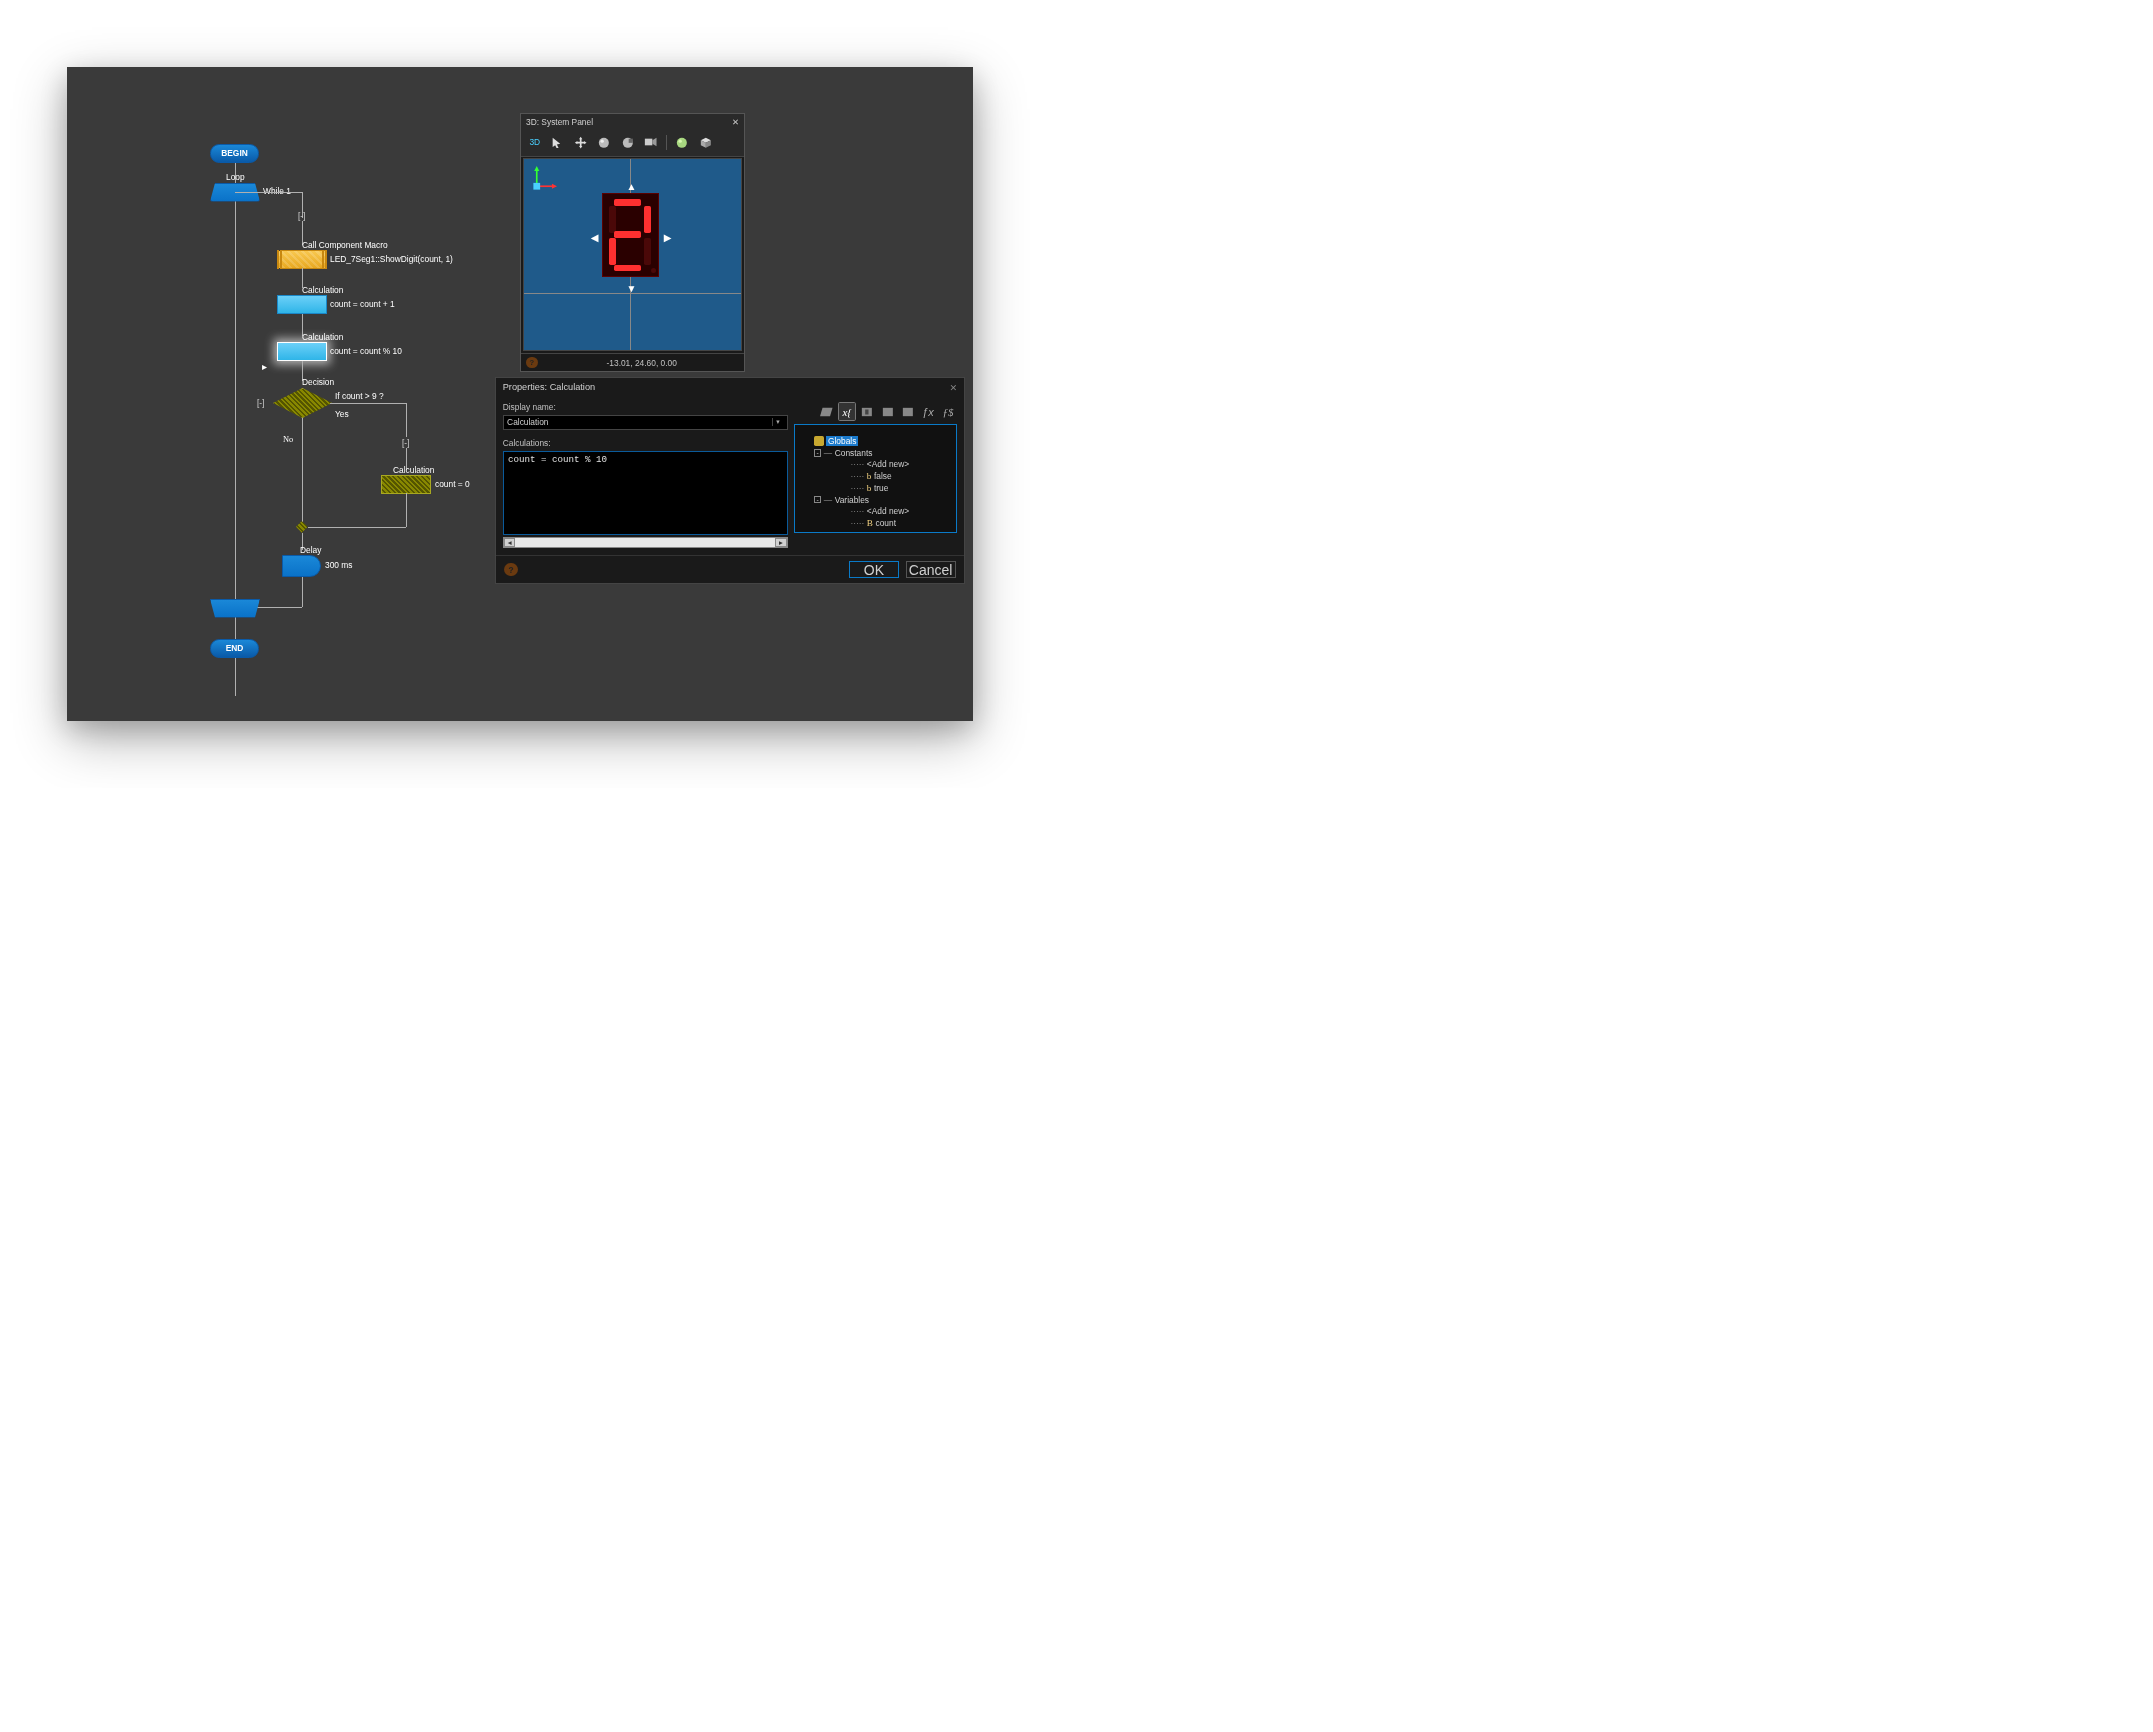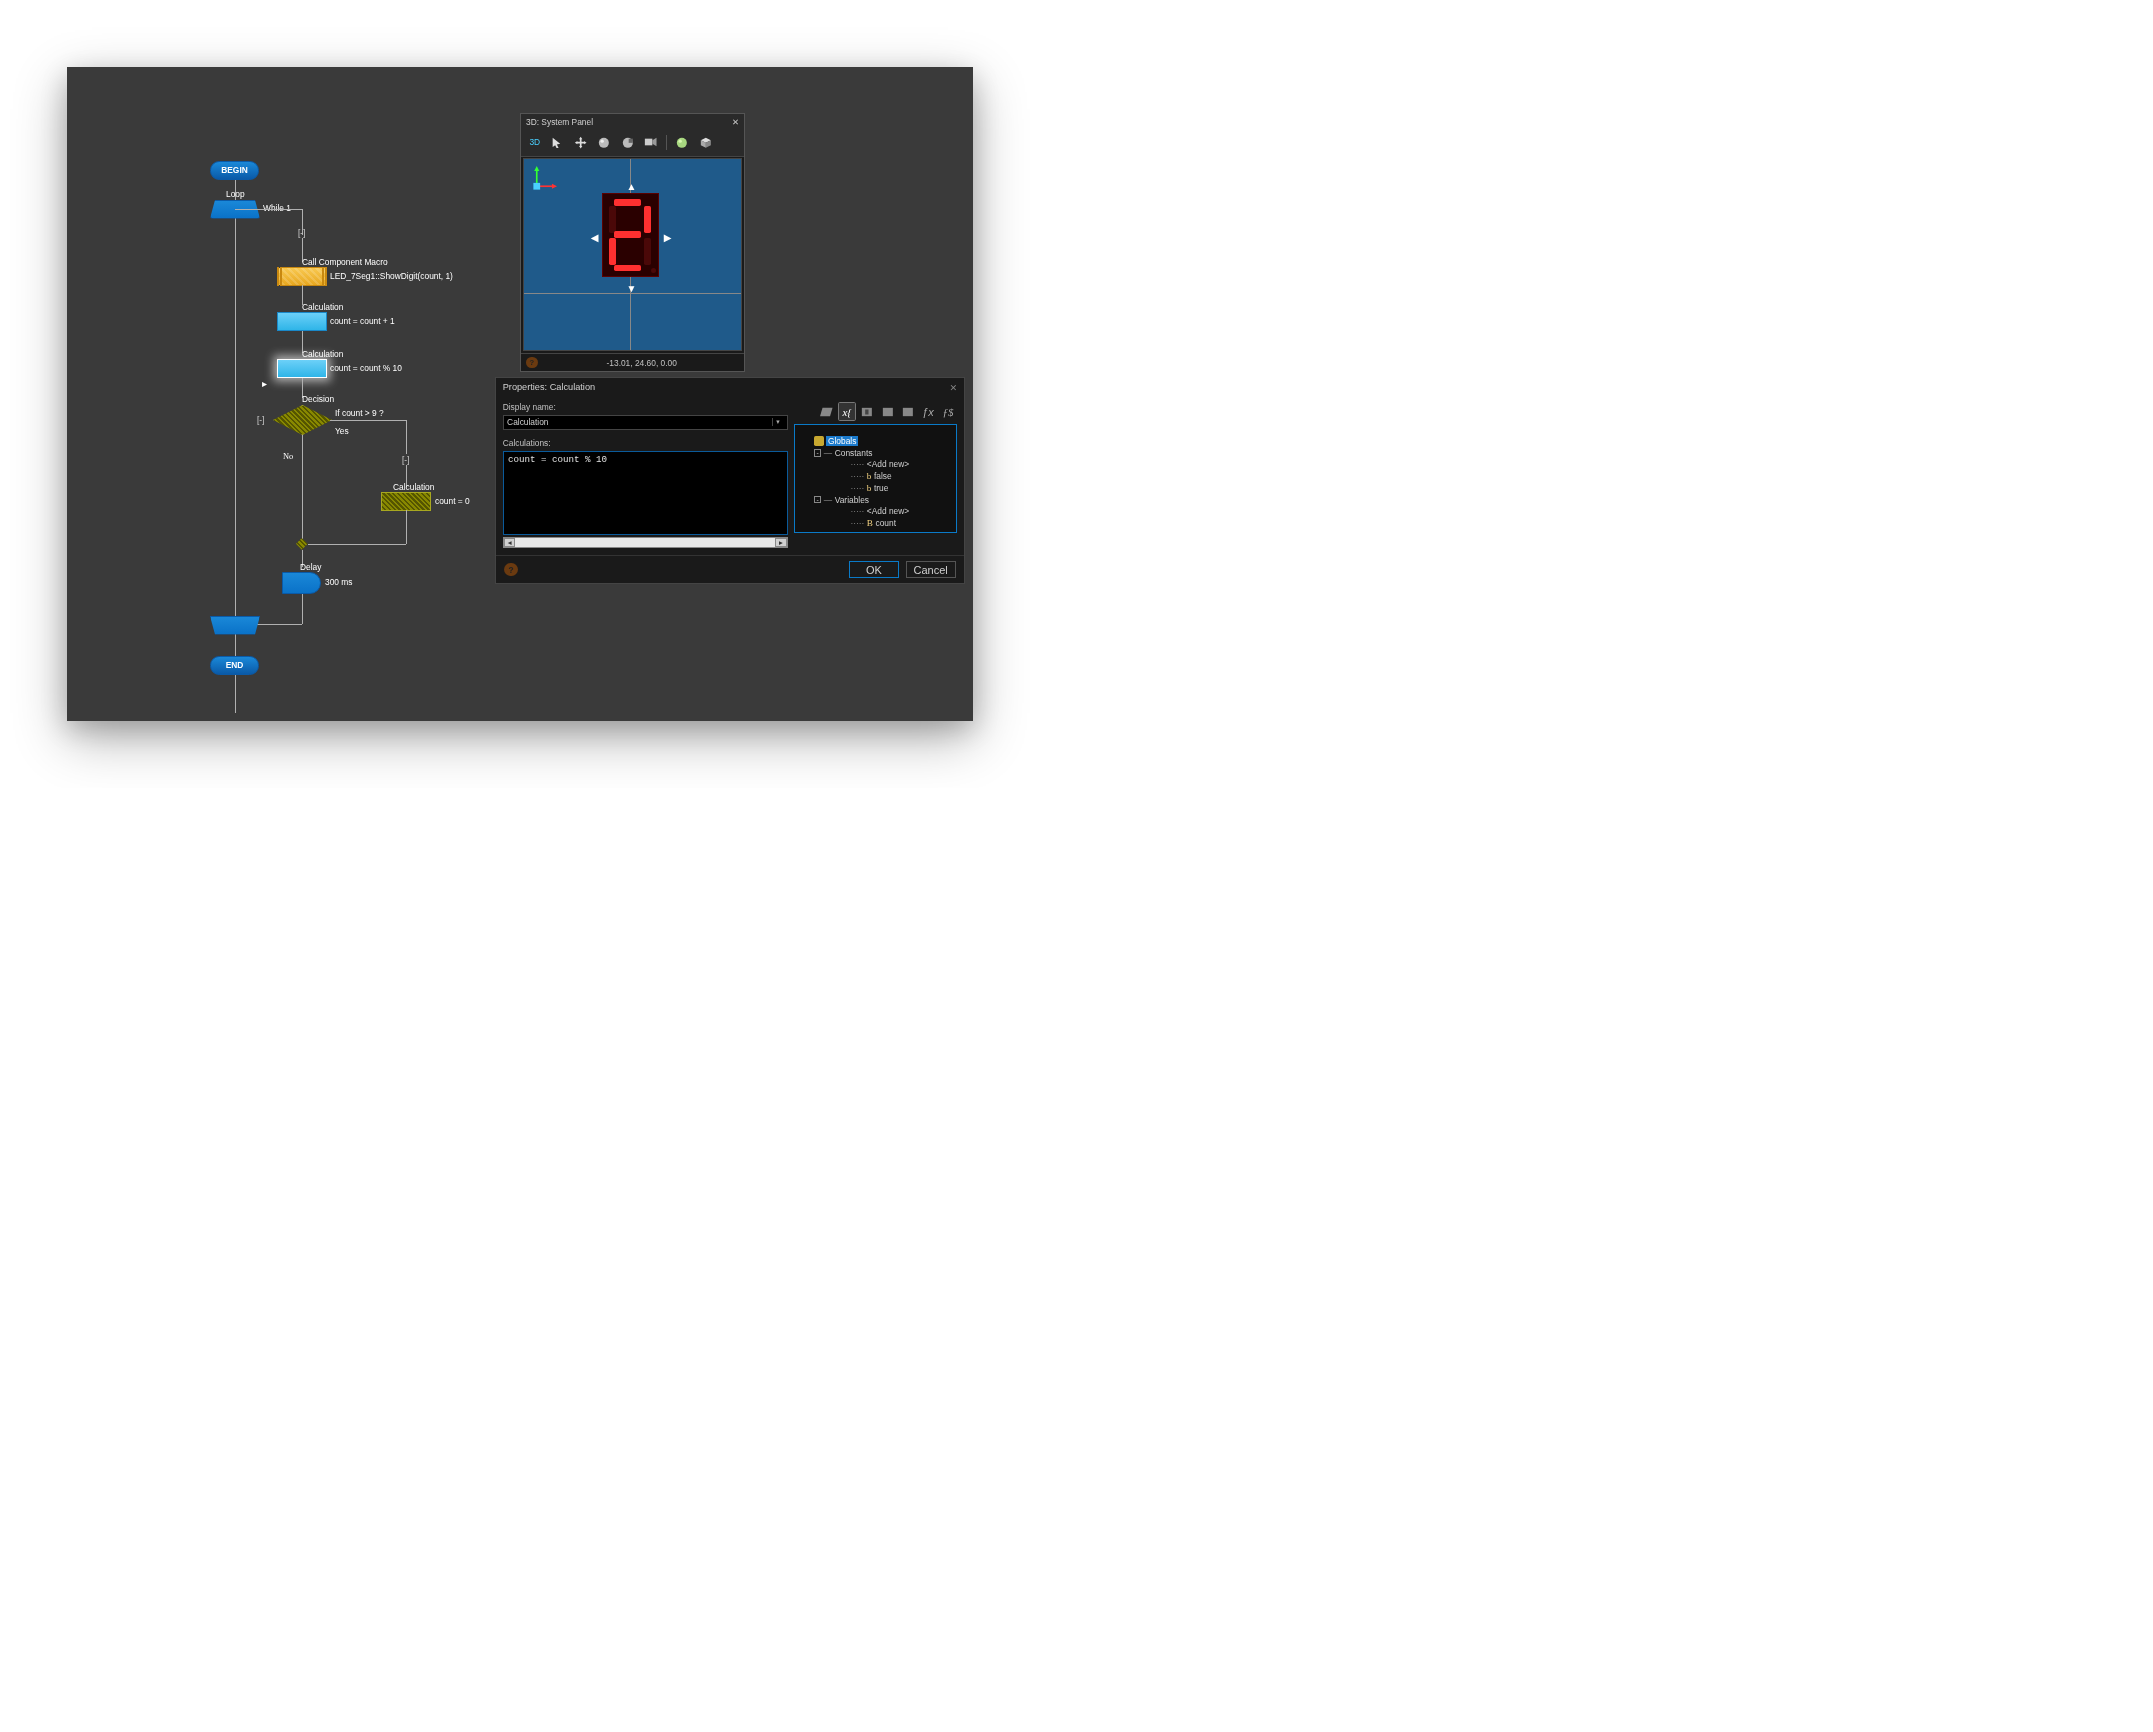--- a/index.html
+++ b/index.html
@@ -14,21 +14,21 @@
     width: 906px;
     height: 654px;
     background: #3a3a3a;
     position: relative;
     box-shadow: 0 17px 50px rgba(0,0,0,0.3), 0 8.4px 25px rgba(0,0,0,0.2);
   }
 
   
   .flowchart {
     position: absolute;
-    left: 0; top: 17px;
+    left: 0; top: 0;
     width: 100%; height: 100%;
   }
   .connector {
     position: absolute;
     background: #b0b0b0;
   }
   .v-line { width: 0.8px; }
   .h-line { height: 0.8px; }
 
   .terminal {
@@ -354,21 +354,21 @@
     border-top: 0.8px solid #333;
     gap: 6.7px;
   }
   .props-footer .grow { flex:1; }
   .btn {
     min-width: 50px;
     height: 17px;
     background: #1a1a1a;
     border: 0.8px solid #555;
     color: #d0d0d0;
-    font-size: 11px;
+    font-size: 14px;
     display: flex; align-items:center; justify-content:center;
     cursor: pointer;
   }
   .btn.primary { border-color: #0a7ac8; }
   .help-icon {
     width: 13.4px; height: 13.4px;
     border-radius: 50%;
     background: #6a3a10;
     color:#222;
     font-size:8.4px; font-weight:bold;

